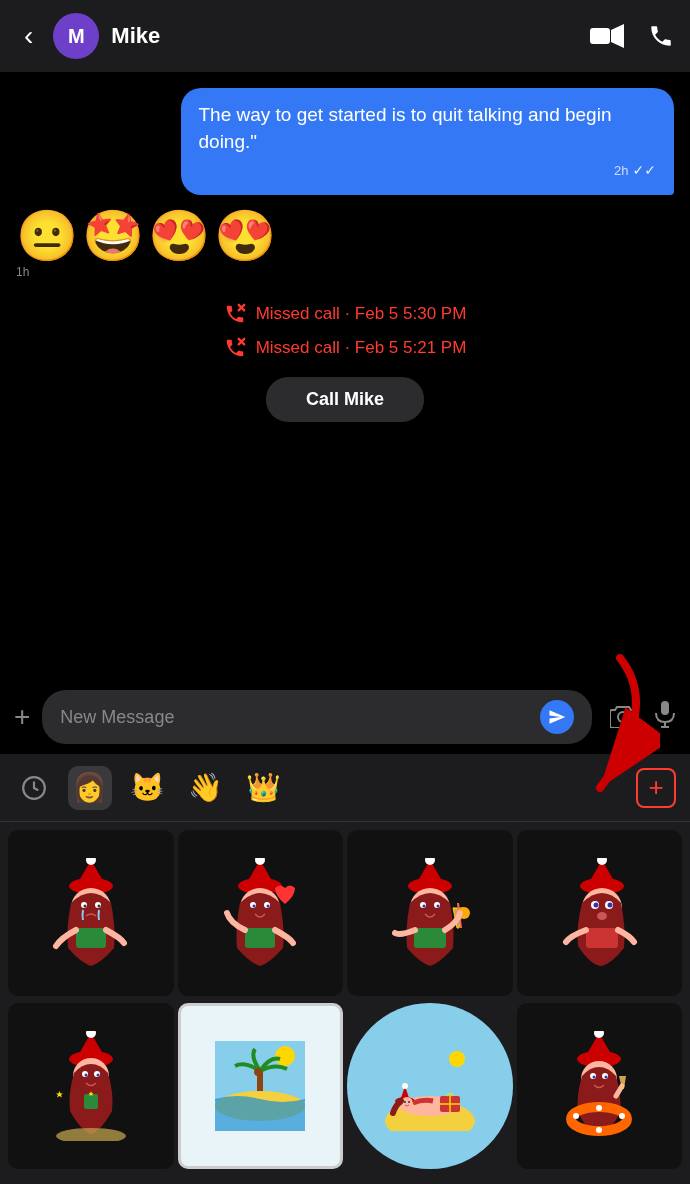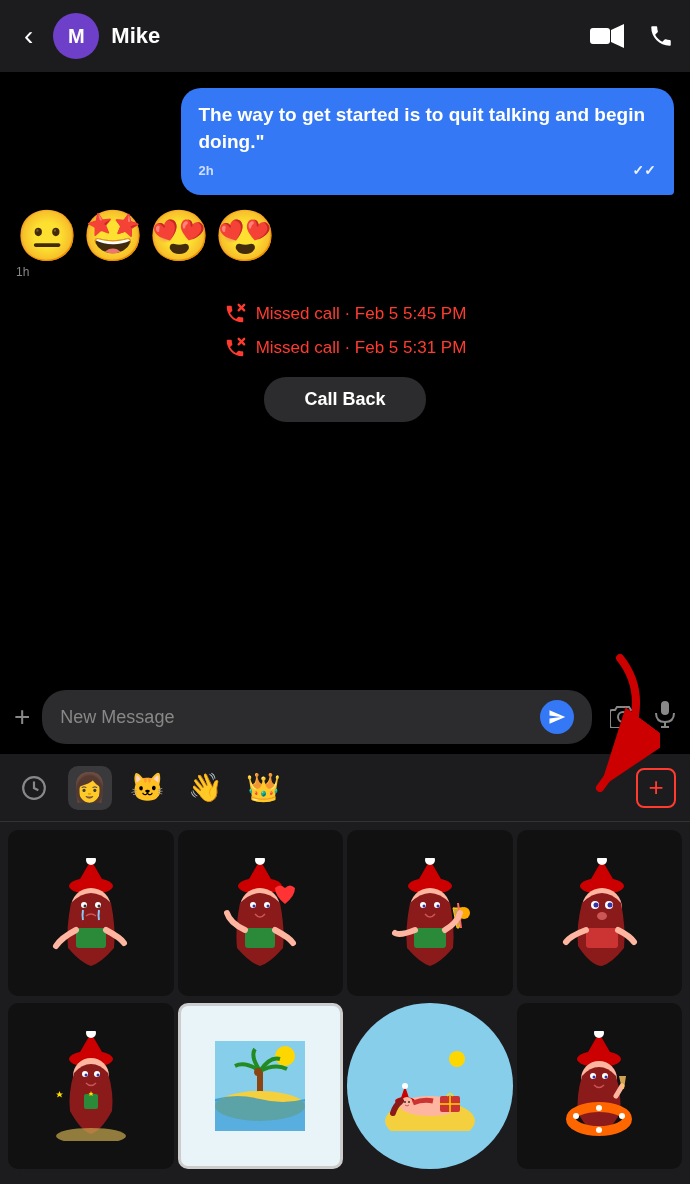--- a/index.html
+++ b/index.html
@@ -67,25 +67,24 @@
     .bubble-out {
       align-self: flex-end;
       background: #3478f6;
       color: #fff;
       border-radius: 20px 20px 4px 20px;
       padding: 14px 18px;
       max-width: 75%;
       font-size: 19px;
       line-height: 1.4;
       position: relative;
-      font-weight: bold;
     }
     .bubble-time {
       display: flex;
-      justify-content: space-between;
+      justify-content: flex-end;
       align-items: center;
       gap: 4px;
       font-size: 13px;
       color: rgba(255,255,255,0.75);
       margin-top: 6px;
     }
     .checkmark {
       color: rgba(255,255,255,0.9);
       font-size: 14px;
     }
@@ -313,31 +312,31 @@
     <div class="emoji-time">1h</div>
   </div>
 
   <div class="missed-calls-section">
     <div class="missed-call-row">
       <svg width="22" height="22" viewBox="0 0 24 24">
         <path d="M6.6 10.8c1.4 2.8 3.8 5.1 6.6 6.6l2.2-2.2c.3-.3.7-.4 1-.2 1.1.4 2.3.6 3.6.6.6 0 1 .4 1 1V20c0 .6-.4 1-1 1-9.4 0-17-7.6-17-17 0-.6.4-1 1-1h3.5c.6 0 1 .4 1 1 0 1.3.2 2.5.6 3.6.1.3 0 .7-.2 1L6.6 10.8z" fill="#ff3b30"></path>
         <line x1="16" y1="2" x2="22" y2="8" stroke="#ff3b30" stroke-width="2.5" stroke-linecap="round"></line>
         <line x1="22" y1="2" x2="16" y2="8" stroke="#ff3b30" stroke-width="2.5" stroke-linecap="round"></line>
       </svg>
-      <span>Missed call · Feb 5 5:45 PM</span>
+      <span>Missed call · Feb 5 5:30 PM</span>
     </div>
     <div class="missed-call-row">
       <svg width="22" height="22" viewBox="0 0 24 24">
         <path d="M6.6 10.8c1.4 2.8 3.8 5.1 6.6 6.6l2.2-2.2c.3-.3.7-.4 1-.2 1.1.4 2.3.6 3.6.6.6 0 1 .4 1 1V20c0 .6-.4 1-1 1-9.4 0-17-7.6-17-17 0-.6.4-1 1-1h3.5c.6 0 1 .4 1 1 0 1.3.2 2.5.6 3.6.1.3 0 .7-.2 1L6.6 10.8z" fill="#ff3b30"></path>
         <line x1="16" y1="2" x2="22" y2="8" stroke="#ff3b30" stroke-width="2.5" stroke-linecap="round"></line>
         <line x1="22" y1="2" x2="16" y2="8" stroke="#ff3b30" stroke-width="2.5" stroke-linecap="round"></line>
       </svg>
-      <span>Missed call · Feb 5 5:31 PM</span>
-    </div>
-    <button class="call-back-btn">Call Back</button>
+      <span>Missed call · Feb 5 5:21 PM</span>
+    </div>
+    <button class="call-back-btn">Call Mike</button>
   </div>
 
 </div>
 
 <svg style="position:absolute; top:648px; right:30px; width:200px; height:160px; z-index:10; pointer-events:none;" viewBox="0 0 200 160">
   <defs>
     <marker id="arrowhead" markerWidth="10" markerHeight="7" refX="10" refY="3.5" orient="auto">
       <polygon points="0 0, 10 3.5, 0 7" fill="#cc0000"></polygon>
     </marker>
   </defs>

